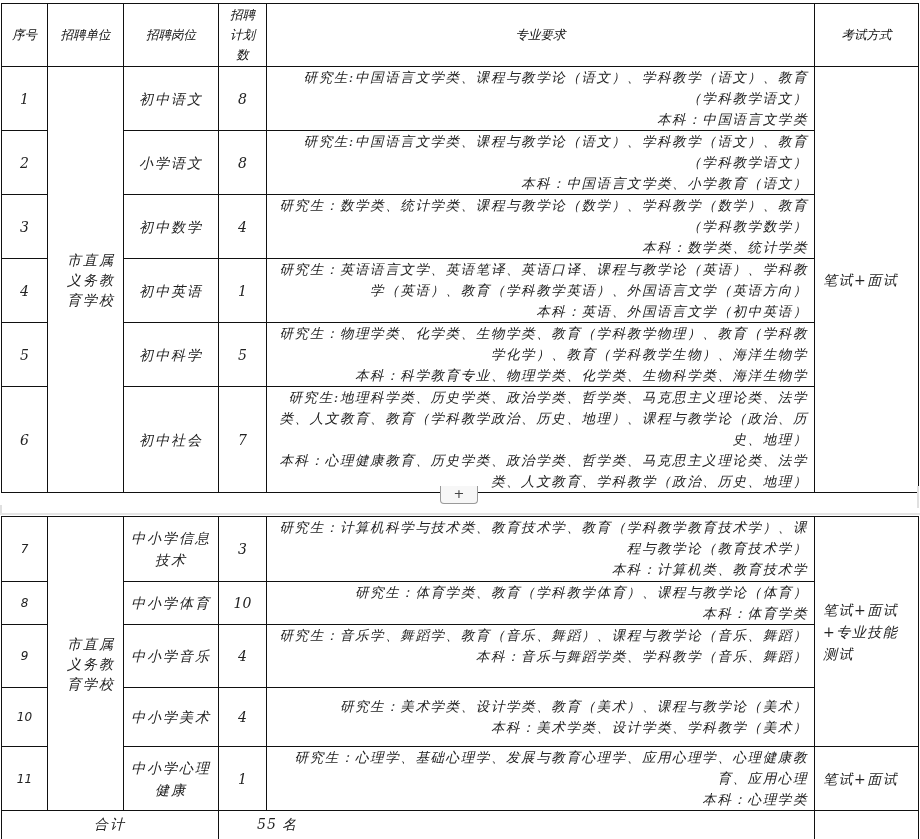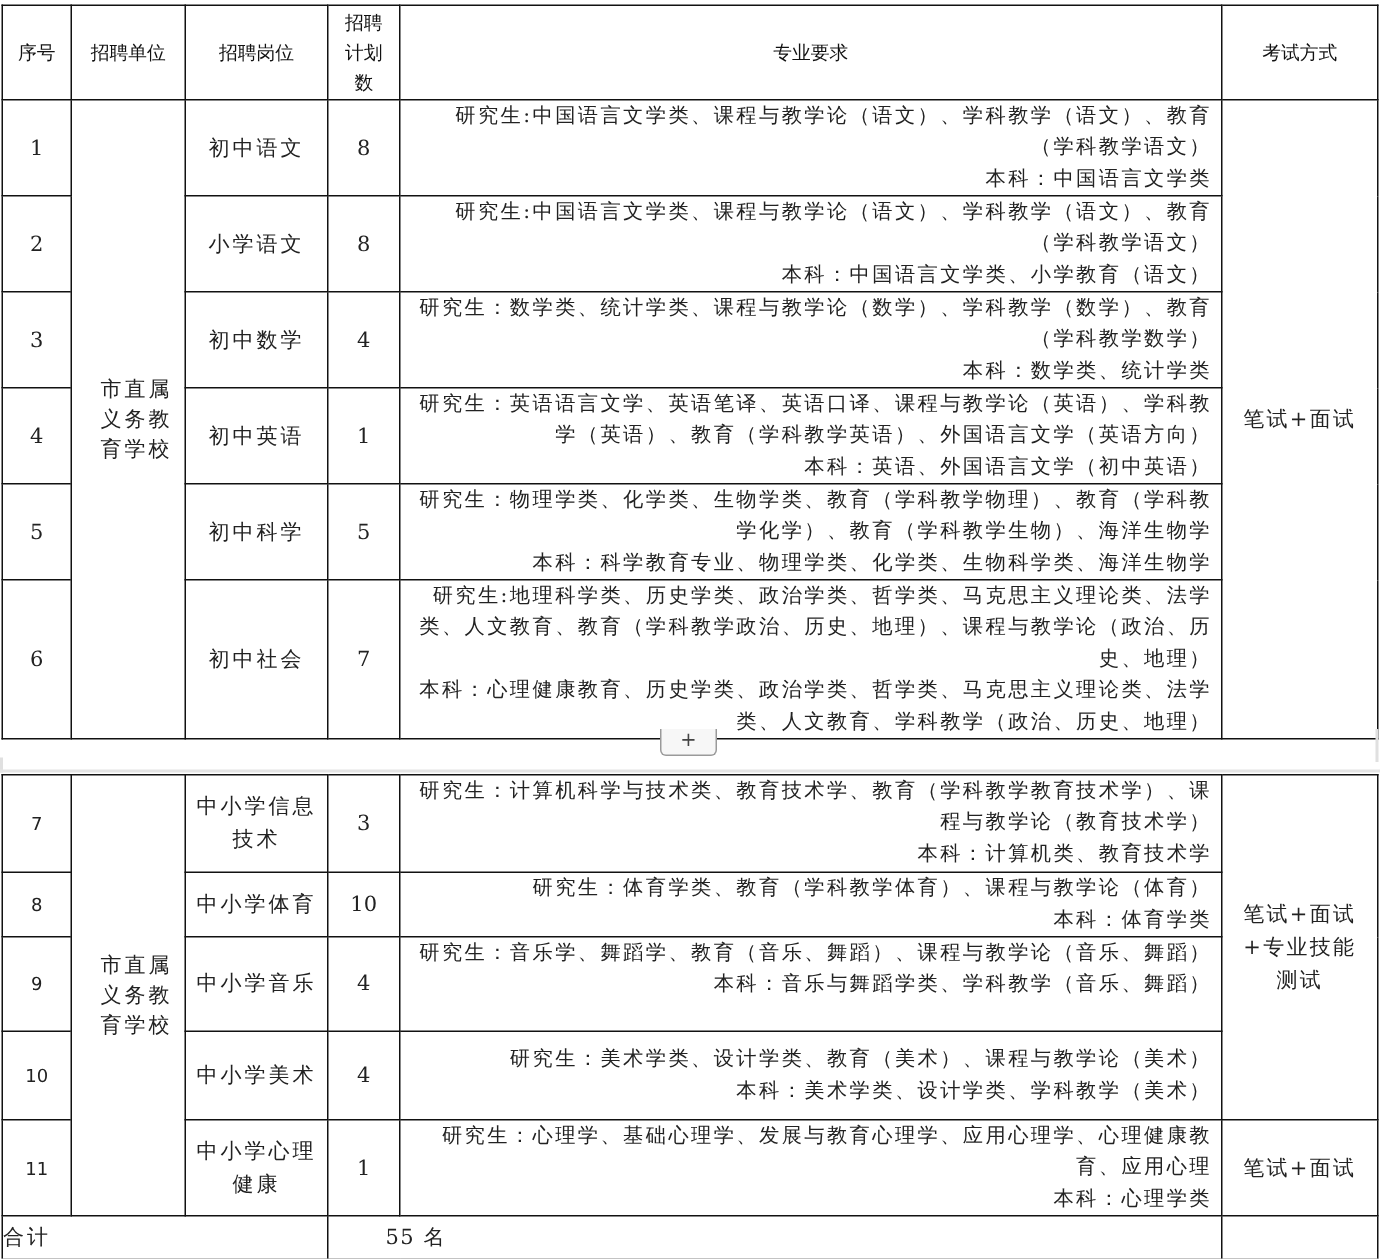--- a/index.html
+++ b/index.html
@@ -1,38 +1,38 @@
 <!DOCTYPE html>
 <html><head>
 <meta charset="utf-8">
 <style>
   html, body { margin: 0; padding: 0; background: #ffffff; }
   body { width: 920px; height: 839px; position: relative; overflow: hidden;
          font-family: "DejaVu Serif", "Liberation Serif", serif; color: #222; }
   table { border-collapse: collapse; table-layout: fixed; position: absolute; left: 1px; }
-  td, th { border: 1.5px solid #111; padding: 0; vertical-align: middle; }
+  td, th { border: 1.5px solid #111; padding: 0; vertical-align: middle; font-style: italic; }
   th { font-family: "DejaVu Sans", "Liberation Sans", sans-serif; font-weight: normal;
        font-size: 12.5px; text-align: center; color: #111; }
   .num { font-size: 14px; text-align: center; }
   .idx-sans { font-family: "DejaVu Sans", "Liberation Sans", sans-serif; font-size: 12px; }
   .pos { font-size: 14px; text-align: center; letter-spacing: 2px; line-height: 22px; padding: 0 4px; }
   .unit { font-size: 14px; text-align: right; letter-spacing: 2px; line-height: 20px; padding: 4px 8px; }
   .req { font-size: 13.5px; letter-spacing: 1.6px; line-height: 21px; padding: 0 6px 0 8px; vertical-align: top; }
   .req div { white-space: normal; text-align: right; }
-  .exam { font-size: 14px; text-align: center; letter-spacing: 1.5px; line-height: 22px; padding: 15px 8px; margin-top: 20px; }
+  .exam { font-size: 14px; text-align: left; letter-spacing: 1.5px; line-height: 22px; padding: 15px 8px; margin-top: 20px; }
   #table-top { top: 3px; }
   #table-bottom { top: 516px; }
   .gap-bar { position: absolute; left: 0; top: 513px; width: 920px; height: 2px; background: #e4e4e4; }
   .gap-right { position: absolute; left: 917px; top: 486px; width: 2px; height: 22px; background: #e0e0e0; }
   .gap-left { position: absolute; left: 0; top: 505px; width: 2px; height: 10px; background: #e0e0e0; }
   .add-row-btn { position: absolute; left: 440px; top: 486px; width: 36px; height: 17px;
                  border: 1px solid #9a9a9a; border-top: none; border-radius: 0 0 4px 4px;
                  background: #f7f7f7; font-family: "DejaVu Sans", sans-serif; font-size: 13px;
                  line-height: 16px; text-align: center; color: #444; cursor: pointer; }
-  .total-label { font-size: 14px; text-align: left; letter-spacing: 2px; }
+  .total-label { font-size: 14px; text-align: center; letter-spacing: 2px; }
   .total-val { font-size: 14px; padding-left: 38px; letter-spacing: 1px; }
 </style>
 </head>
 <body>
 
 <table id="table-top">
   <colgroup>
     <col style="width:46px">
       <col style="width:76px">
       <col style="width:95px">

